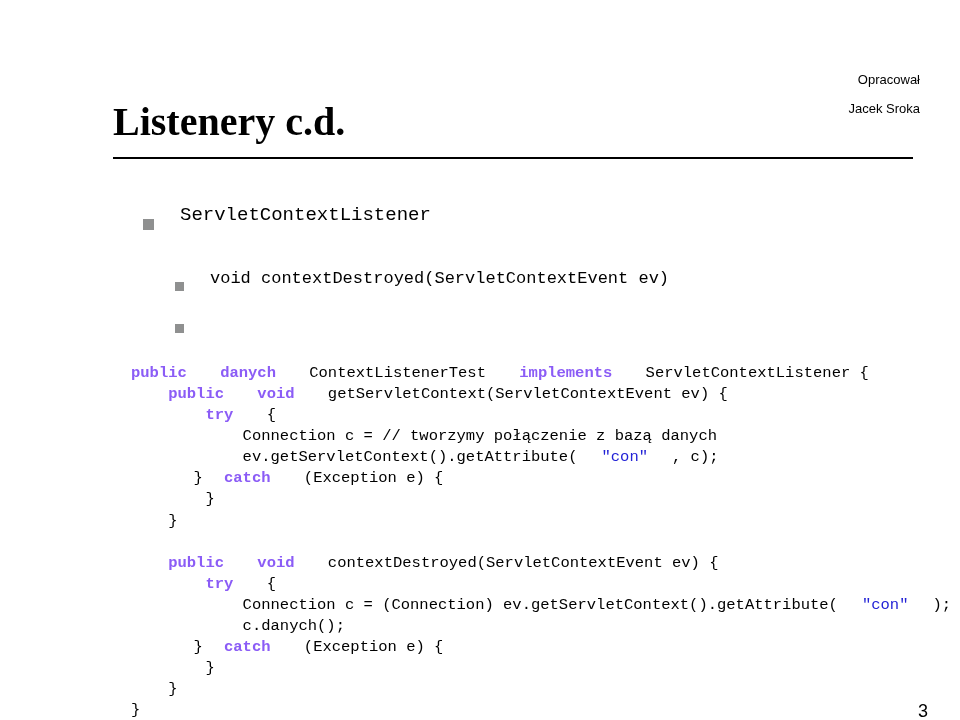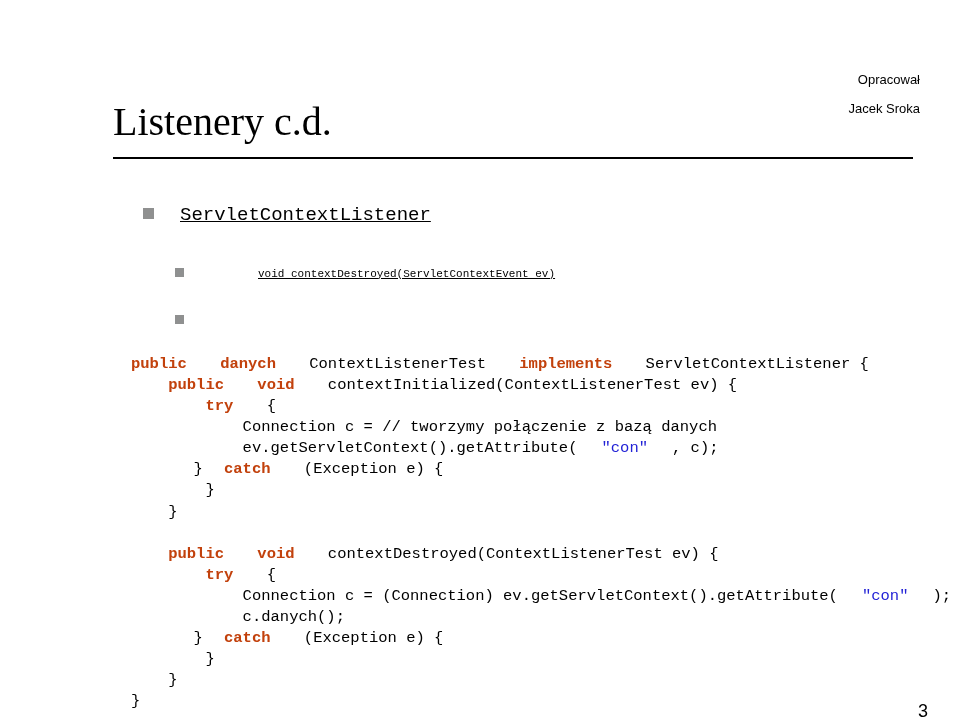--- a/index.html
+++ b/index.html
@@ -21,69 +21,67 @@
     top: 12px;
     right: 28px;
     text-align: right;
     font-family: Arial, sans-serif;
     font-size: 13px;
     line-height: 1.3;
   }
   .title {
     font-family: "Times New Roman", Times, serif;
     font-size: 40px;
-    font-weight: normal;
+    font-weight: bold;
     margin-bottom: 12px;
   }
   .rule {
     width: 800px;
     height: 0;
     border-top: 2.5px solid #000;
     margin-bottom: 30px;
   }
   .bullet-area {
     margin-left: 18px;
     margin-bottom: 18px;
   }
   .bullet-row {
     display: flex;
-    align-items: center;
+    align-items: flex-end;
     font-family: "Courier New", Courier, monospace;
     font-size: 19px;
     line-height: 1.5;
-    text-decoration: underline;
   }
   .bullet-row.top { margin-bottom: 4px; }
   .bullet-box {
     display: inline-block;
     width: 11px;
     height: 11px;
     background: #8f9090;
     margin-top: 8px;
     margin-right: 14px;
     flex-shrink: 0;
   }
   .bullet-box.small {
     width: 9px;
     height: 9px;
     margin-top: 9px;
   }
   .bullet-row.sub {
     margin-left: 44px;
-    font-size: 11px;
-    gap: 48px;
+    font-size: 17px;
   }
   .code-block {
     font-family: "Courier New", Courier, monospace;
     font-size: 15.5px;
     line-height: 1.36;
     white-space: pre;
     margin-left: 18px;
   }
-  .kw { color: #c2410c; font-weight: bold; }
+  .kw { color: #8b5cf6; font-weight: bold; }
   .str { color: #2222d6; }
   .page-num {
     position: absolute;
     bottom: 22px;
     right: 32px;
     font-family: Arial, sans-serif;
     font-size: 18px;
   }
 </style>
 </head>
@@ -107,29 +105,29 @@
     <div class="bullet-row sub">
       <span class="bullet-box small"></span>
       <span>void contextDestroyed(ServletContextEvent ev)</span>
     </div>
     <div class="bullet-row sub">
       <span class="bullet-box small"></span>
     </div>
   </div>
 
   <div class="code-block"><span class="kw">public</span> <span class="kw">danych</span><span> ContextListenerTest </span><span class="kw">implements</span><span> ServletContextListener {</span>
-    <span class="kw">public</span> <span class="kw">void</span><span> contextInitialized(ContextListenerTest ev) {</span>
+    <span class="kw">public</span> <span class="kw">void</span><span> getServletContext(ServletContextEvent ev) {</span>
         <span class="kw">try</span><span> {</span>
 <span>            Connection c = // tworzymy połączenie z bazą danych</span>
 <span>            ev.getServletContext().getAttribute(</span><span class="str">"con"</span><span>, c);</span>
         } <span class="kw">catch</span><span> (Exception e) {</span>
 <span>        }</span>
 <span>    }</span>
 <span></span>
-    <span class="kw">public</span> <span class="kw">void</span><span> contextDestroyed(ContextListenerTest ev) {</span>
+    <span class="kw">public</span> <span class="kw">void</span><span> contextDestroyed(ServletContextEvent ev) {</span>
         <span class="kw">try</span><span> {</span>
 <span>            Connection c = (Connection) ev.getServletContext().getAttribute(</span><span class="str">"con"</span><span>);</span>
 <span>            c.danych();</span>
         } <span class="kw">catch</span><span> (Exception e) {</span>
 <span>        }</span>
 <span>    }</span>
 <span>}</span></div>
 
   <div class="page-num">3</div>
 </div>

